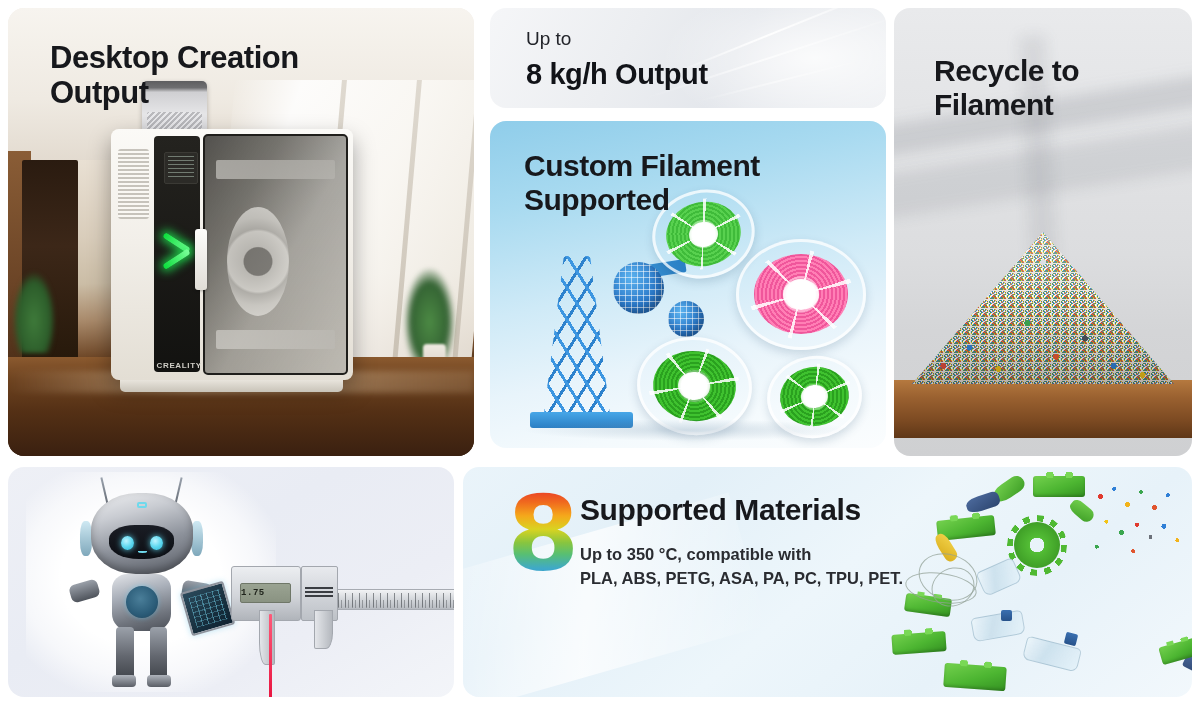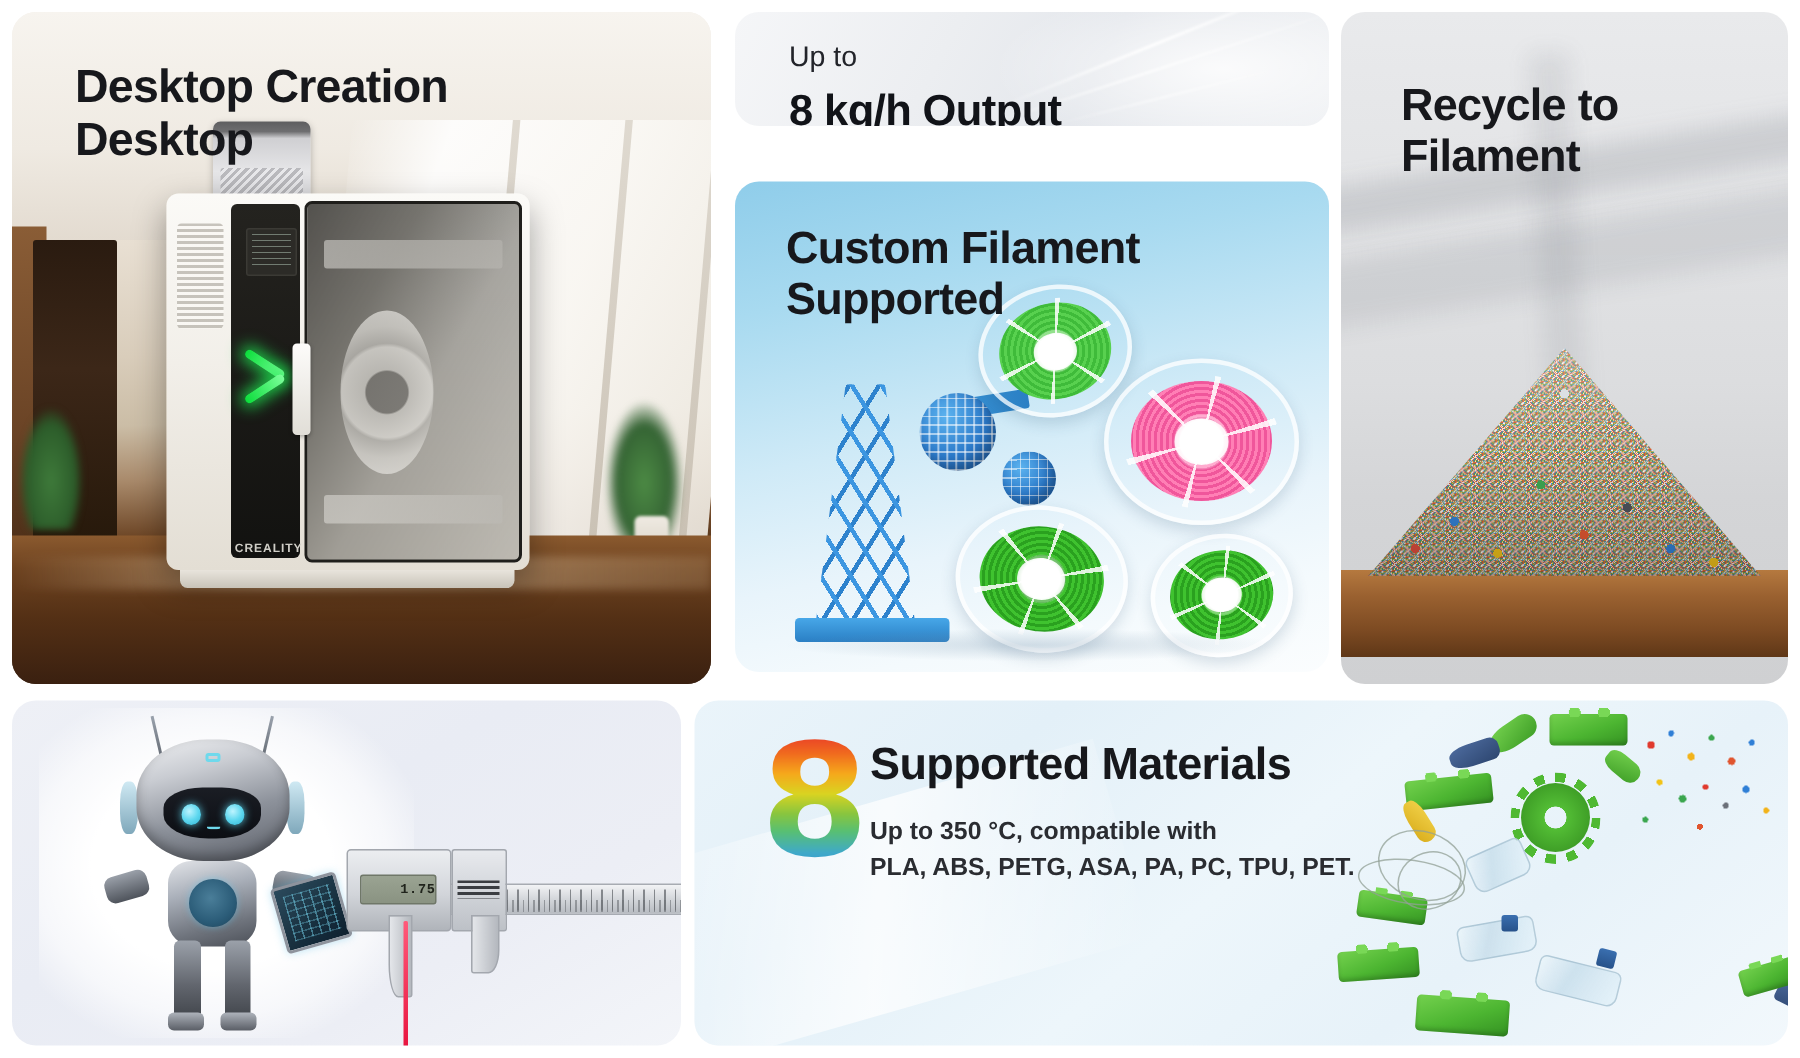--- a/index.html
+++ b/index.html
@@ -154,21 +154,21 @@
     border-radius: 3px;
     box-shadow: 0 1px 3px rgba(0,0,0,.3);
   }
   .feet {
     position: absolute; left: 4%; bottom: -5%; width: 92%; height: 5%;
     background: linear-gradient(180deg,#e8e4dc,#c8c3b8);
     border-radius: 0 0 5px 5px;
   }
 
   
-  #card-output { left: 490px; top: 8px; width: 396px; height: 76px;
+  #card-output { left: 490px; top: 8px; width: 396px; height: 100px;
     background: linear-gradient(118deg, #f5f6f8 0%, #eceef1 35%, #e4e7ec 60%, #eef0f3 100%); }
   .swoosh {
     position:absolute; pointer-events:none;
     background: linear-gradient(90deg, rgba(255,255,255,0) 0%, rgba(255,255,255,.95) 45%, rgba(255,255,255,0) 100%);
     height: 2px; border-radius: 2px; filter: blur(.6px);
   }
   .sw1 { right: -4%; top: 22%; width: 62%; transform: rotate(-22deg); }
   .sw2 { right: -8%; top: 46%; width: 70%; transform: rotate(-18deg); opacity:.7; }
   .sw3 { right: 2%; top: 70%; width: 46%; transform: rotate(-14deg); opacity:.5; }
   .sw-soft {
@@ -328,21 +328,21 @@
   }
   .cal-head {
     position:absolute; left: 0; top: 14%; width: 30%; height: 48%;
     background: linear-gradient(180deg,#eceef1 0%, #d2d5da 55%, #b0b4ba 100%);
     border: 1px solid #a3a7ae; border-radius: 3px;
   }
   .cal-lcd {
     position:absolute; left: 12%; top: 30%; width: 76%; height: 38%;
     background: linear-gradient(180deg,#9aa392,#8a9382);
     border: 1px solid #6f7768; border-radius: 2px;
-    display:flex; align-items:center; justify-content:flex-end;padding-left:30px;
+    display:flex; align-items:center; justify-content:flex-start;
   }
   .cal-lcd span {
     font-family: "Liberation Mono", monospace;
     font-size: 9px; font-weight: 700; color: #20241c; letter-spacing:.5px;
   }
   .cal-jaw-fixed {
     position:absolute; left: 12%; top: 52%; width: 7%; height: 48%;
     background: linear-gradient(90deg,#e4e6ea,#b4b8be);
     border:1px solid #a3a7ae;
     border-radius: 0 0 2px 40%;
@@ -566,21 +566,21 @@
           <div class="rail"></div>
           <div class="rail rail2"></div>
           <div class="spool-in"></div>
         </div>
         <div class="handle"></div>
         <div class="feet"></div>
       </div>
     </div>
     <div class="headline" id="h-printer">
       <div>Desktop Creation</div>
-      <div>Desktop</div>
+      <div>Output</div>
     </div>
   </div>
 
   <div class="card" id="card-output">
     <div class="sw-soft"></div>
     <div class="swoosh sw1"></div>
     <div class="swoosh sw2"></div>
     <div class="swoosh sw3"></div>
     <div class="lbl-upto">Up to</div>
     <div class="lbl-output">8 kg/h Output</div>

